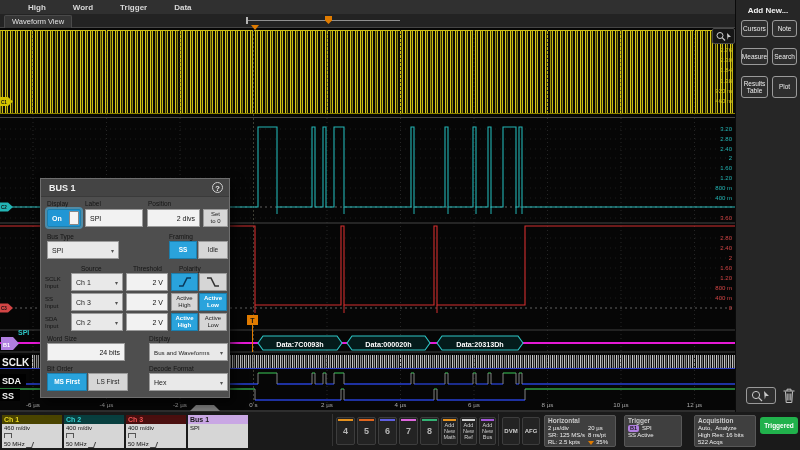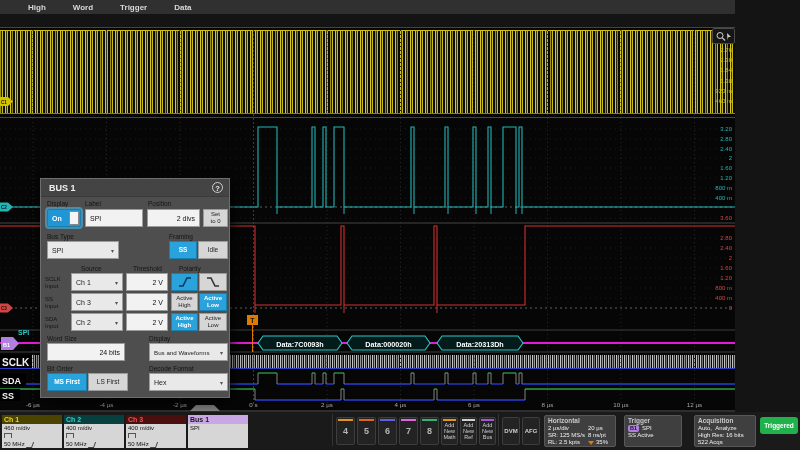--- a/index.html
+++ b/index.html
@@ -102,20 +102,27 @@
 
 <div id="app">
 
   <div class="menubar">
     <span class="menu-item">High</span>
     <span class="menu-item">Word</span>
     <span class="menu-item">Trigger</span>
     <span class="menu-item">Data</span>
   </div>
 
+  <div class="tabbar">
+    <div class="tab">Waveform View</div>
+    <div class="pantrack"></div>
+    <div class="panbracket"></div>
+    <div class="panflag"></div>
+    <div class="pantri"></div>
+  </div>
 
   <div class="wave">
     <div class="ch1band"></div>
     <div class="sclkband"></div>
     <svg id="wavesvg" width="735" height="385" viewBox="0 0 735 385">
         <line x1="33" y1="3" x2="33" y2="377" stroke="#262626" stroke-dasharray="1,3"></line>
         <line x1="106.5" y1="3" x2="106.5" y2="377" stroke="#262626" stroke-dasharray="1,3"></line>
         <line x1="180" y1="3" x2="180" y2="377" stroke="#262626" stroke-dasharray="1,3"></line>
         <line x1="253.5" y1="3" x2="253.5" y2="377" stroke="#262626" stroke-dasharray="1,3"></line>
         <line x1="327" y1="3" x2="327" y2="377" stroke="#262626" stroke-dasharray="1,3"></line>
@@ -375,20 +382,41 @@
     <span class="lbl" style="left:6px;top:186px;">Bit Order</span>
     <span class="lbl" style="left:108px;top:186px;">Decode Format</span>
     <div class="btn2 sel" style="left:6px;top:194px;width:40px;">MS First</div>
     <div class="btn2 uns" style="left:47px;top:194px;width:40px;">LS First</div>
     <div class="dd" style="left:108px;top:194px;width:79px;">
       <span>Hex</span>
       <span class="arr">▾</span>
     </div>
   </div>
 
+  <div class="sidebar">
+    <div class="sb-title">Add New...</div>
+    <div class="sb-btn" style="left:5px;top:20px;width:27px;height:17px;">Cursors</div>
+    <div class="sb-btn" style="left:36px;top:20px;width:25px;height:17px;">Note</div>
+    <div class="sb-btn" style="left:5px;top:48px;width:27px;height:17px;">Measure</div>
+    <div class="sb-btn" style="left:36px;top:48px;width:25px;height:17px;">Search</div>
+    <div class="sb-btn" style="left:5px;top:76px;width:27px;height:22px;">Results Table</div>
+    <div class="sb-btn" style="left:36px;top:76px;width:25px;height:22px;">Plot</div>
+    <div class="sb-btn" style="left:10px;top:387px;width:30px;height:17px;">
+      <svg width="24" height="13" viewBox="0 0 24 13">
+        <circle cx="7" cy="6" r="3.6" fill="none" stroke="#c8c8c8" stroke-width="1"></circle>
+        <line x1="9.6" y1="8.6" x2="13" y2="12" stroke="#c8c8c8" stroke-width="1.2"></line>
+        <path d="M15 2 L20 7 L16.8 7 L15.8 10.5 Z" fill="#c8c8c8"></path>
+      </svg>
+    </div>
+    <div style="position:absolute;left:46px;top:387px;">
+      <svg width="14" height="17" viewBox="0 0 14 17">
+        <path d="M3.5 4.5 L4.2 15.5 H9.8 L10.5 4.5 M1.5 4 H12.5 M5 4 V2.2 H9 V4 M5.2 6.5 V13.5 M7 6.5 V13.5 M8.8 6.5 V13.5" fill="none" stroke="#c4c4c4" stroke-width="1"></path>
+      </svg>
+    </div>
+  </div>
 
   <div class="bottombar">
     <div id="badges">
         <div class="chbadge" style="left: 2px;">
           <div class="chhead" style="background: rgb(74, 68, 0); color: rgb(232, 215, 31);">Ch 1</div>
           <div class="chbody">
             <div>460 m/div</div>
             <div><span class="probe"></span></div>
             <div class="chbw">
               <span>50 MHz</span>

